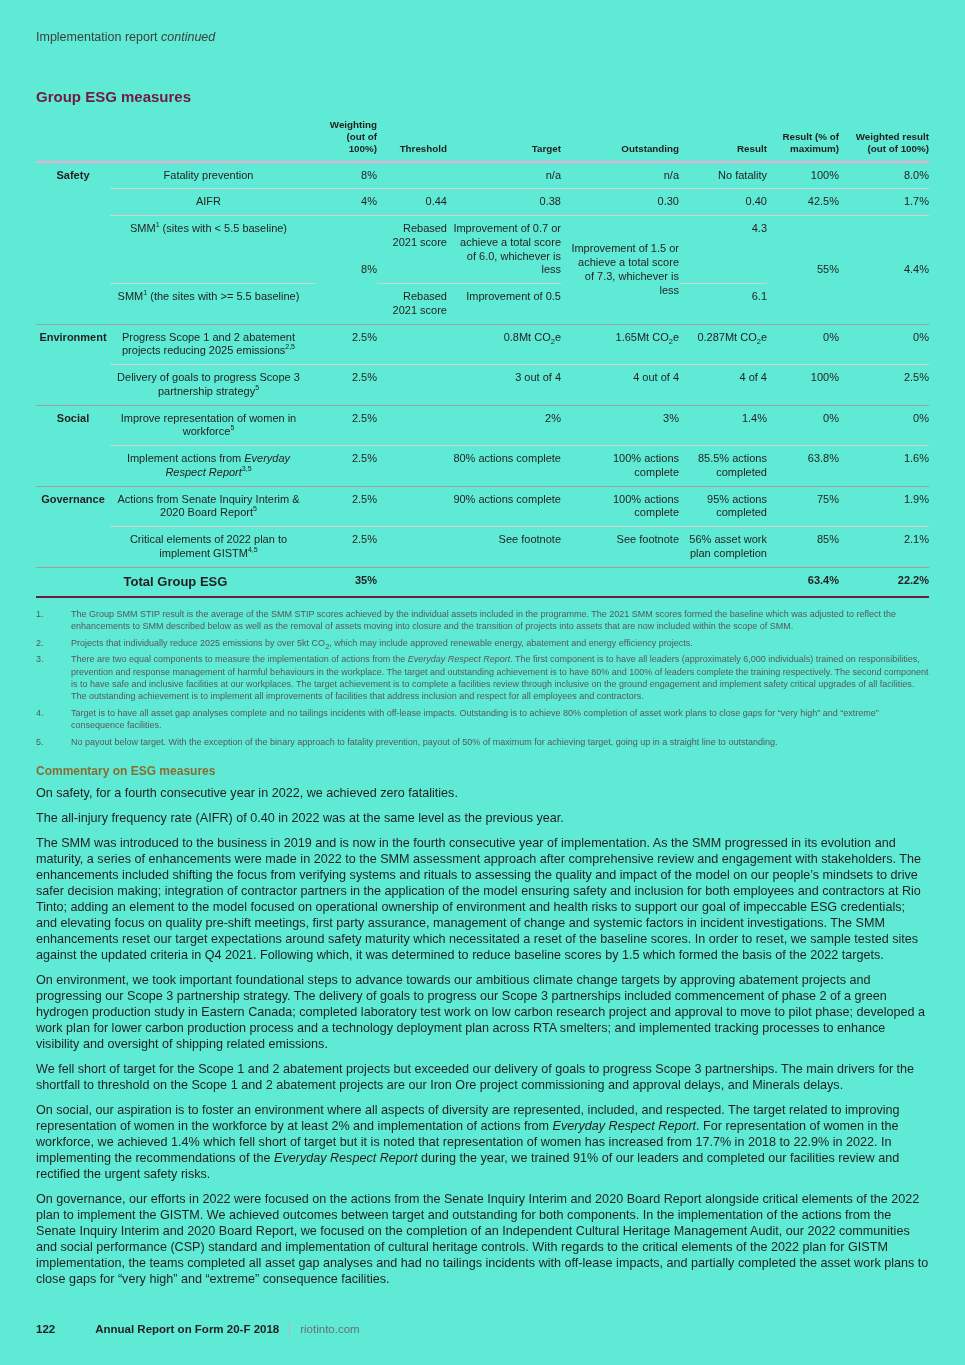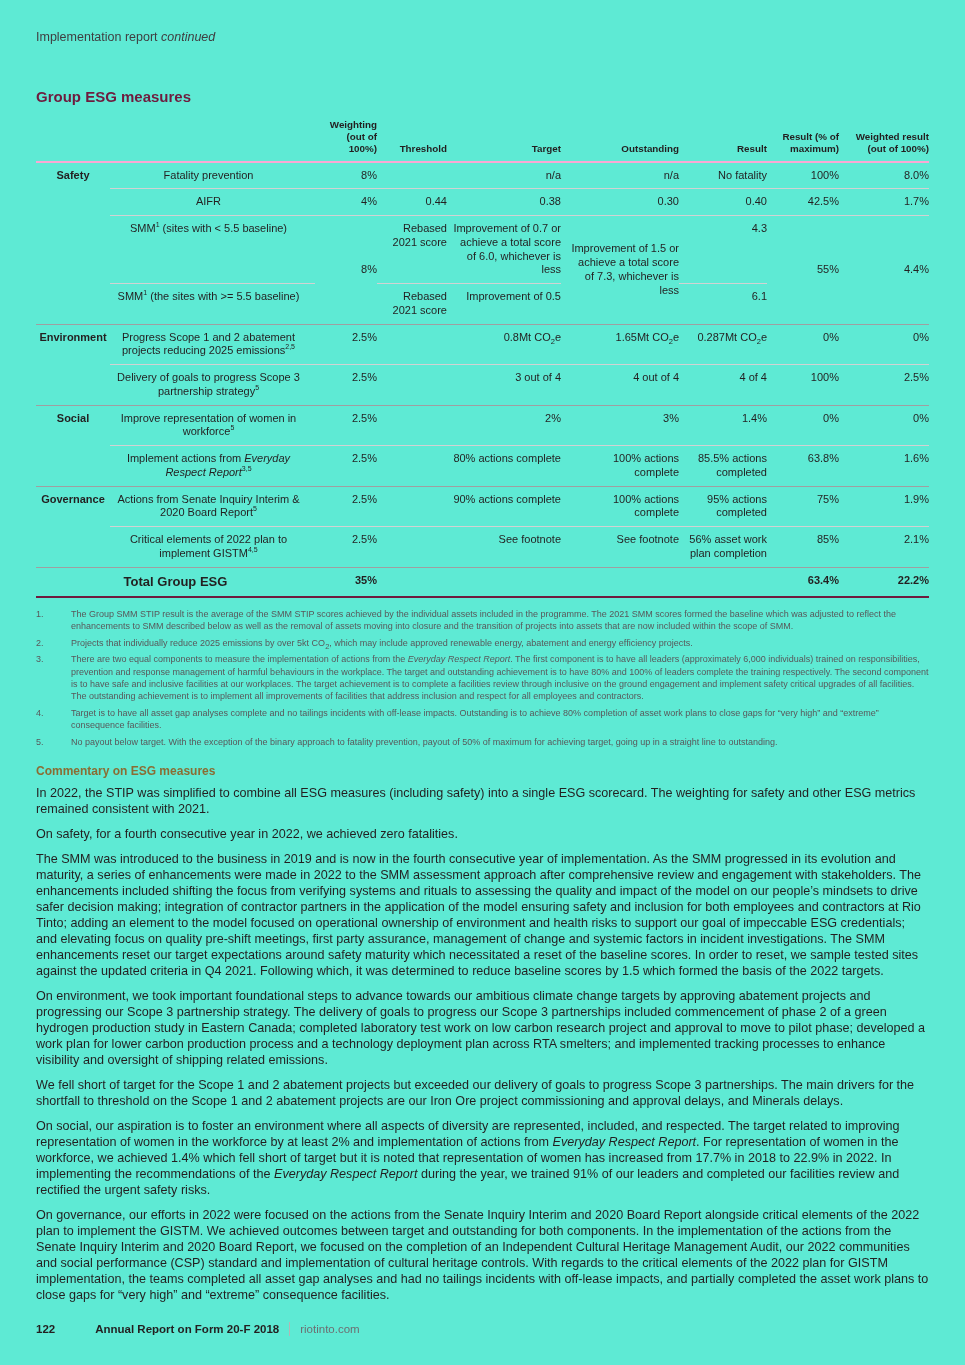--- a/index.html
+++ b/index.html
@@ -215,22 +215,22 @@
       <span class="fn-text runs"><span>Target is to have all asset gap analyses complete and no tailings incidents with off-lease impacts. Outstanding is to achieve 80% completion of asset work plans to close gaps for “very high” and “extreme” consequence facilities.</span></span>
     </div>
     <div class="footnote">
       <span class="fn-num">5.</span>
       <span class="fn-text runs"><span>No payout below target. With the exception of the binary approach to fatality prevention, payout of 50% of maximum for achieving target, going up in a straight line to outstanding.</span></span>
     </div>
   </div>
 
   <div class="commentary">
     <h2 class="commentary-title">Commentary on ESG measures</h2>
-    <p class="runs"><span>In 2022, the STIP was simplified to combine all ESG measures (including safety) into a single ESG scorecard. The weighting for safety and other ESG metrics remained consistent with 2021.</span></p>
     <p class="runs"><span>On safety, for a fourth consecutive year in 2022, we achieved zero fatalities.</span></p>
+    <p class="runs"><span>The all-injury frequency rate (AIFR) of 0.40 in 2022 was at the same level as the previous year.</span></p>
     <p class="runs"><span>The SMM was introduced to the business in 2019 and is now in the fourth consecutive year of implementation. As the SMM progressed in its evolution and maturity, a series of enhancements were made in 2022 to the SMM assessment approach after comprehensive review and engagement with stakeholders. The enhancements included shifting the focus from verifying systems and rituals to assessing the quality and impact of the model on our people’s mindsets to drive safer decision making; integration of contractor partners in the application of the model ensuring safety and inclusion for both employees and contractors at Rio Tinto; adding an element to the model focused on operational ownership of environment and health risks to support our goal of impeccable ESG credentials; and elevating focus on quality pre-shift meetings, first party assurance, management of change and systemic factors in incident investigations. The SMM enhancements reset our target expectations around safety maturity which necessitated a reset of the baseline scores. In order to reset, we sample tested sites against the updated criteria in Q4 2021. Following which, it was determined to reduce baseline scores by 1.5 which formed the basis of the 2022 targets.</span></p>
     <p class="runs"><span>On environment, we took important foundational steps to advance towards our ambitious climate change targets by approving abatement projects and progressing our Scope 3 partnership strategy. The delivery of goals to progress our Scope 3 partnerships included commencement of phase 2 of a green hydrogen production study in Eastern Canada; completed laboratory test work on low carbon research project and approval to move to pilot phase; developed a work plan for lower carbon production process and a technology deployment plan across RTA smelters; and implemented tracking processes to enhance visibility and oversight of shipping related emissions.</span></p>
     <p class="runs"><span>We fell short of target for the Scope 1 and 2 abatement projects but exceeded our delivery of goals to progress Scope 3 partnerships. The main drivers for the shortfall to threshold on the Scope 1 and 2 abatement projects are our Iron Ore project commissioning and approval delays, and Minerals delays.</span></p>
     <p class="runs"><span>On social, our aspiration is to foster an environment where all aspects of diversity are represented, included, and respected. The target related to improving representation of women in the workforce by at least 2% and implementation of actions from </span><span style="font-style: italic;">Everyday Respect Report</span><span>. For representation of women in the workforce, we achieved 1.4% which fell short of target but it is noted that representation of women has increased from 17.7% in 2018 to 22.9% in 2022. In implementing the recommendations of the </span><span style="font-style: italic;">Everyday Respect Report</span><span> during the year, we trained 91% of our leaders and completed our facilities review and rectified the urgent safety risks.</span></p>
     <p class="runs"><span>On governance, our efforts in 2022 were focused on the actions from the Senate Inquiry Interim and 2020 Board Report alongside critical elements of the 2022 plan to implement the GISTM. We achieved outcomes between target and outstanding for both components. In the implementation of the actions from the Senate Inquiry Interim and 2020 Board Report, we focused on the completion of an Independent Cultural Heritage Management Audit, our 2022 communities and social performance (CSP) standard and implementation of cultural heritage controls. With regards to the critical elements of the 2022 plan for GISTM implementation, the teams completed all asset gap analyses and had no tailings incidents with off-lease impacts, and partially completed the asset work plans to close gaps for “very high” and “extreme” consequence facilities.</span></p>
   </div>
 
   <div class="page-footer">
     <span class="pagenum">122</span>
     <span class="report-title">Annual Report on Form 20-F 2018</span>

